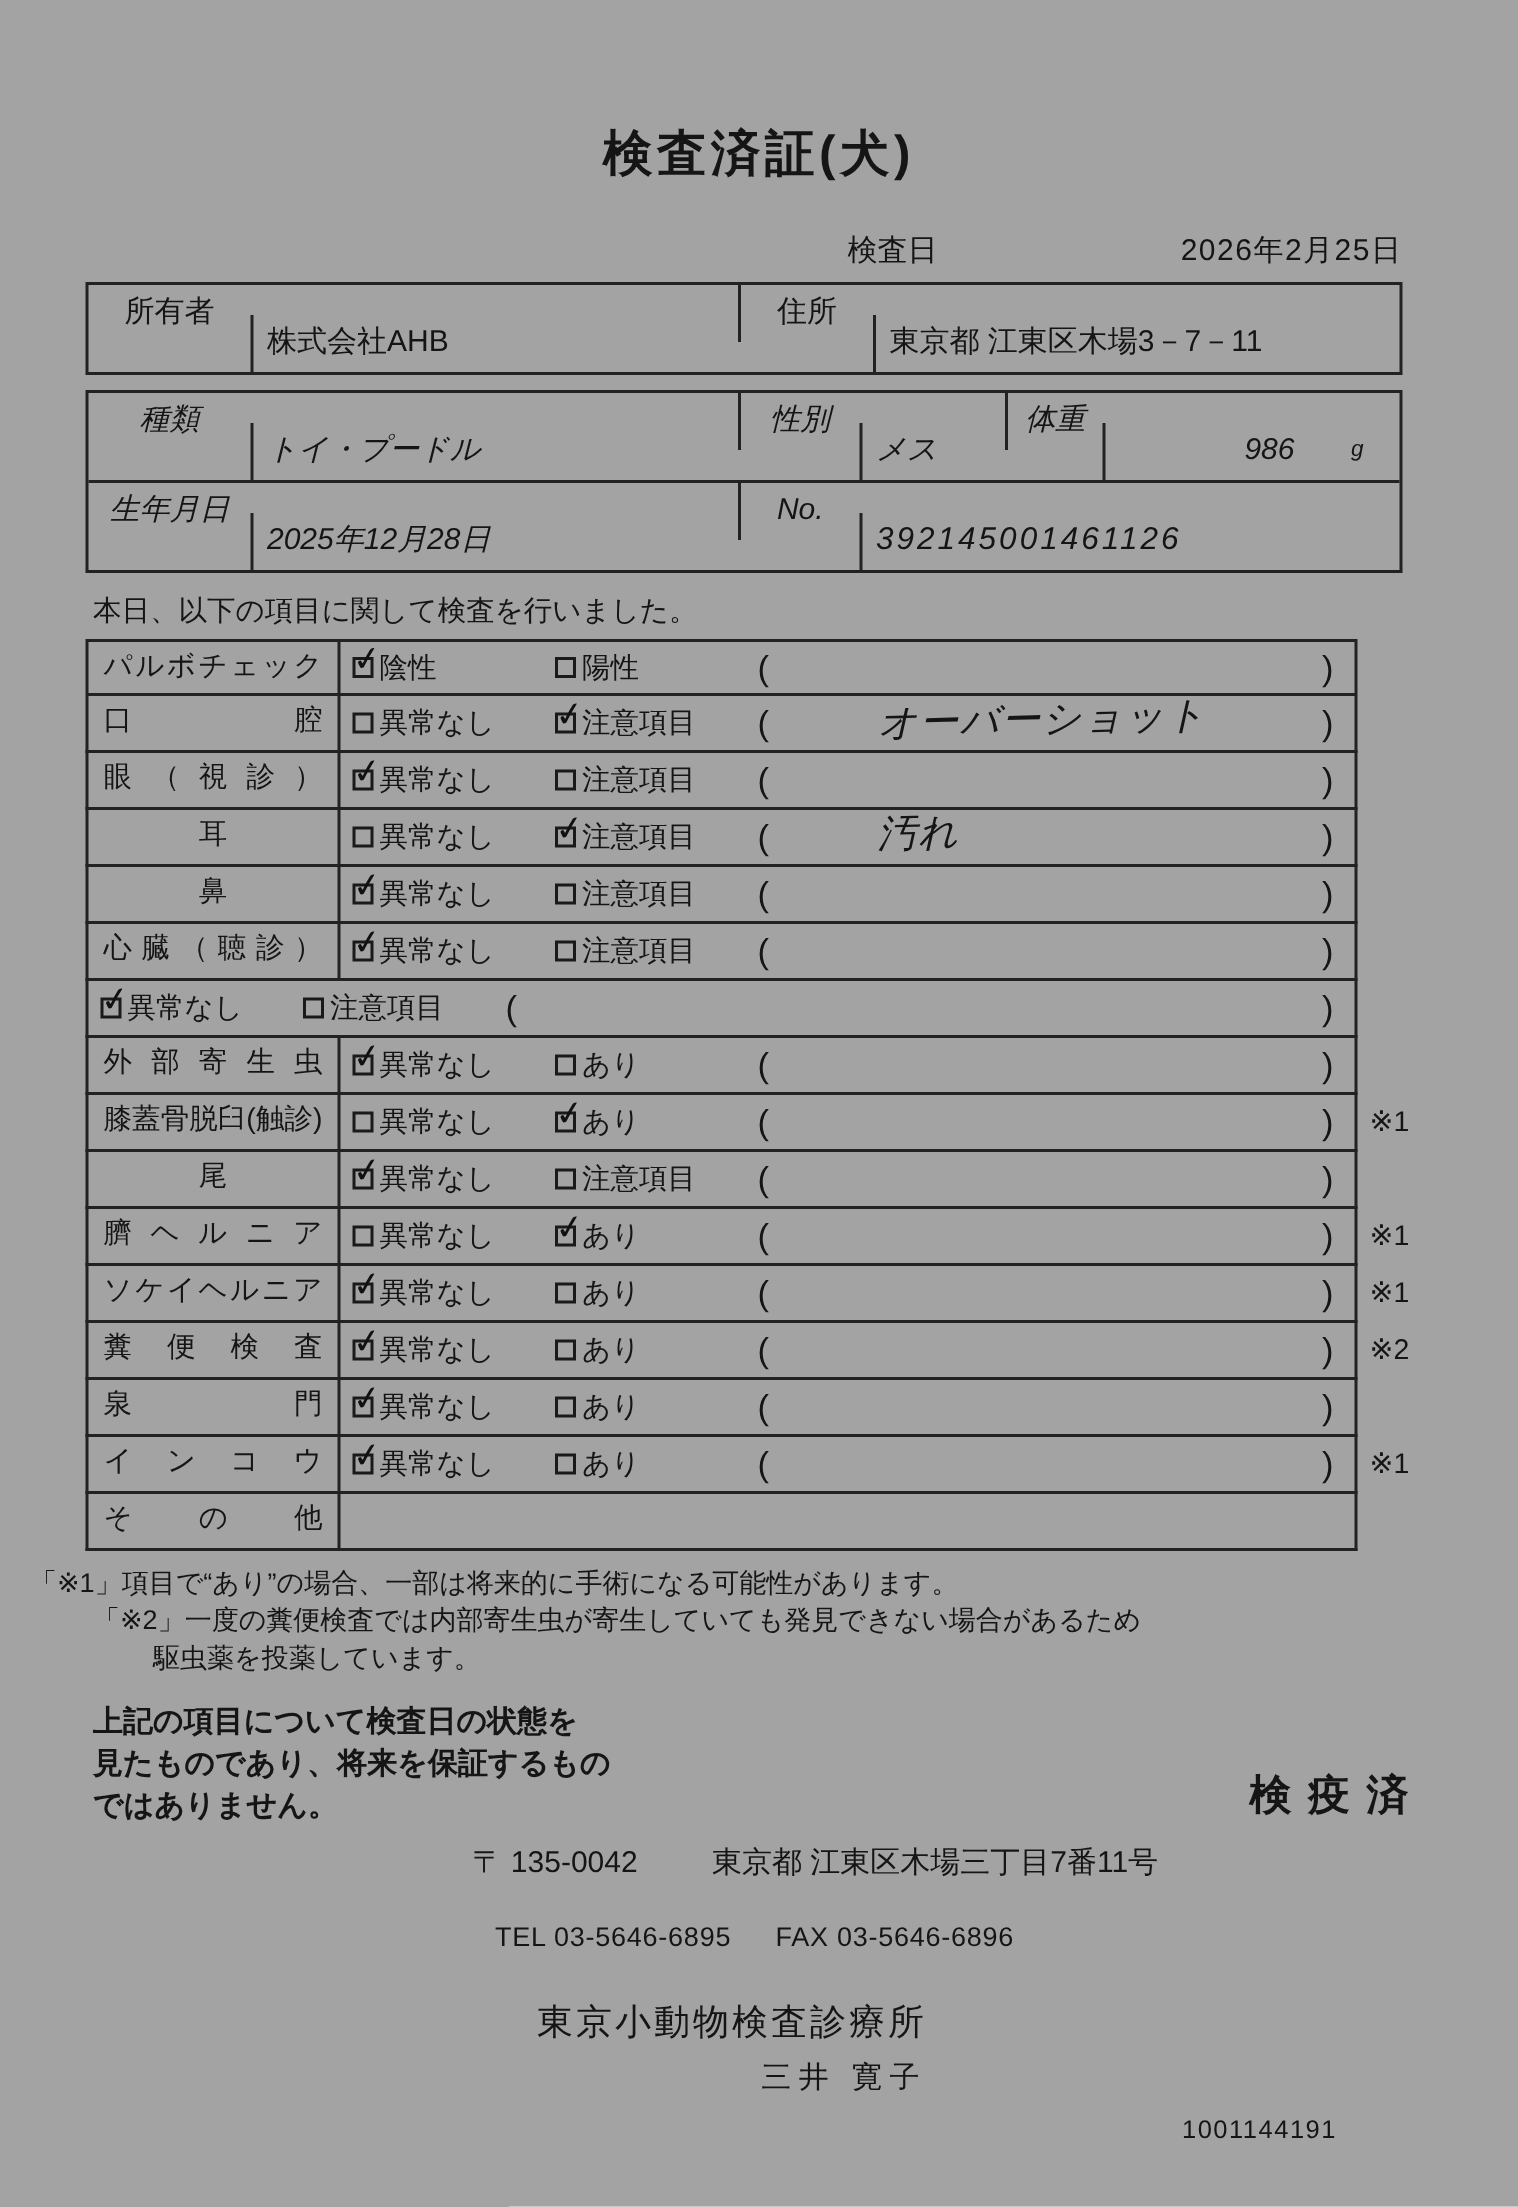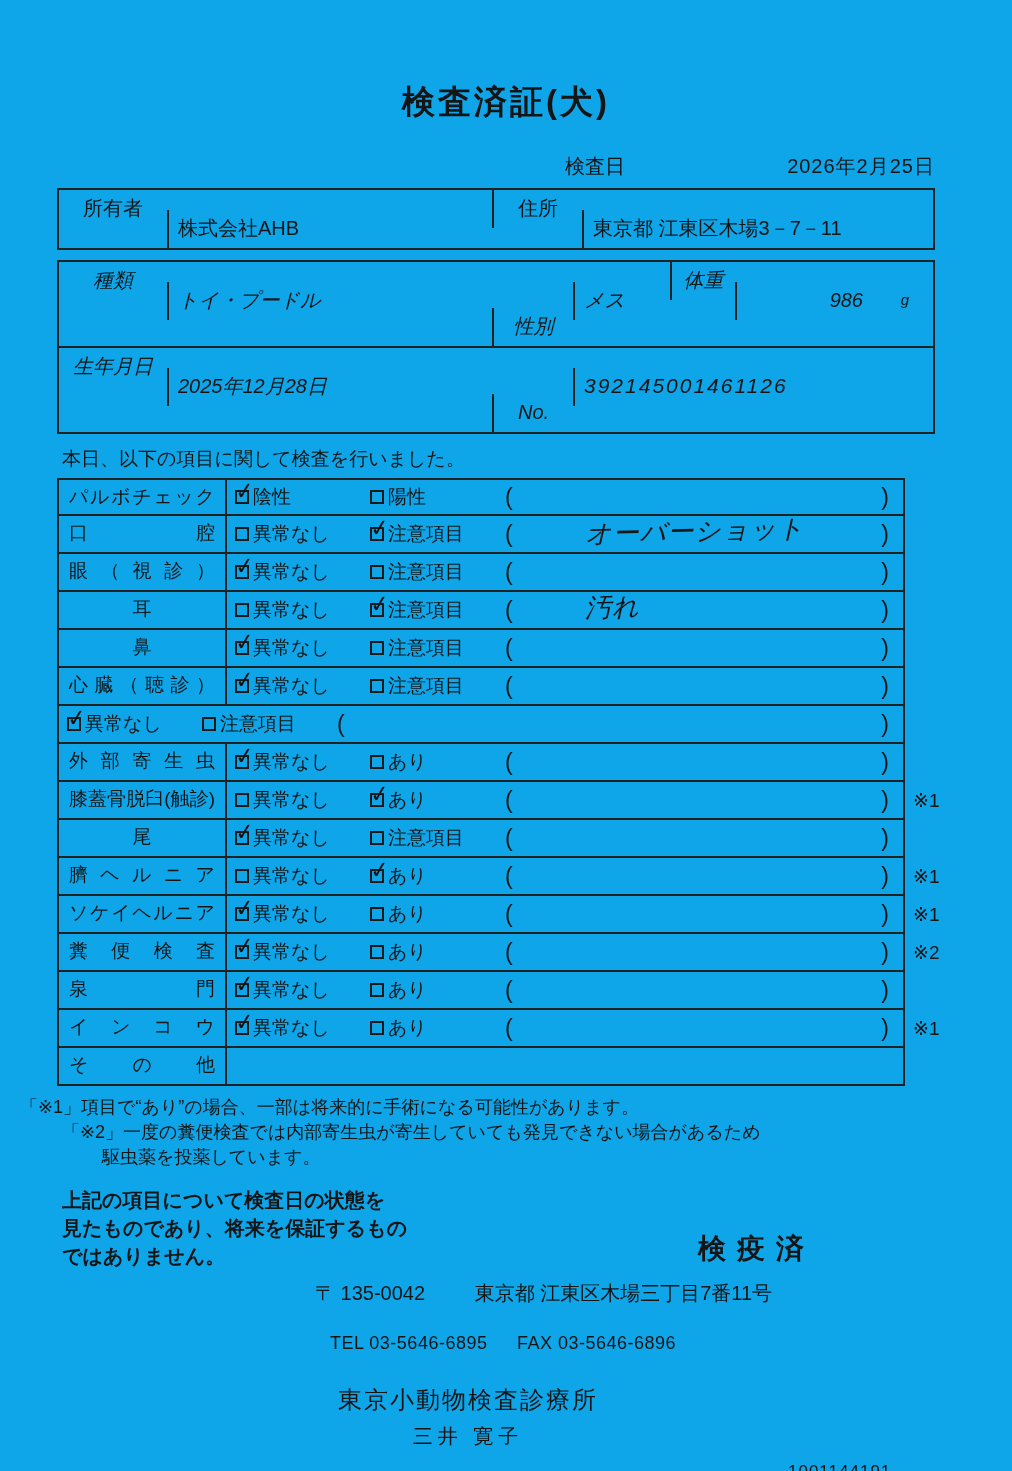--- a/index.html
+++ b/index.html
@@ -1,40 +1,40 @@
 <!DOCTYPE html>
 <html><head>
 <meta charset="utf-8">
 <style>
   * { margin:0; padding:0; box-sizing:border-box; }
   html,body { background:#e8e8e8; }
   body { font-family:"Liberation Sans","DejaVu Sans",sans-serif; color:#151515; }
   .page {
     position:relative; width:1012px; height:1471px; margin:0 auto;
-    background:#0ea5e9; overflow:hidden; padding-top:80px;
+    background:#a3a3a3; overflow:hidden; padding-top:80px;
   }
   .title {
     text-align:center; font-size:33px; font-weight:600; letter-spacing:3px;
   }
   .date-row {
     display:flex; width:878px; margin:28px 0 0 57px; font-size:20px; align-items:baseline;
   }
   .date-label { margin-left:508px; }
   .date-value { margin-left:auto; letter-spacing:1px; }
 
   
   .info-table { width:878px; margin-left:57px; border:2px solid #222; }
   .info-table.single { display:flex; }
   .trow { display:flex;font-style:italic; }
   .trow + .trow { border-top:2px solid #222; }
   .cell { height:38px; line-height:36px; font-size:20px; }
   .cell + .cell { border-left:2px solid #222; }
   .cell.label { text-align:center; }
   .cell.value { padding-left:9px; white-space:nowrap;margin-top:20px; }
-  .w108{width:108px;} .w325{width:325px;} .w93{width:81px;margin-top:46px;} .w97{width:97px;} .w90{width:90px;} .w65{width:65px;}
+  .w108{width:108px;} .w325{width:325px;} .w93{width:81px;} .w97{width:97px;} .w90{width:90px;} .w65{width:65px;}
   .flex1 { flex:1; }
   .cell.num { font-size:21px; letter-spacing:2px; }
   .cell.weight { text-align:right; padding-right:70px; position:relative; }
   .cell.weight .unit { position:absolute; right:24px; font-size:15px; }
   .mt8 { margin-top:8px; }
   .mt10 { margin-top:10px; }
 
   .intro { margin:12px 0 0 62px; font-size:19px; }
 
   
@@ -71,27 +71,27 @@
     white-space:nowrap;
   }
   .mark-cell { width:60px; padding-left:8px; font-size:19px; line-height:38px; }
 
   .fn { margin-left:62px; font-size:18px; line-height:25px; }
   .fn.first { margin-top:9px;margin-left:20px; }
   .fn.indent { margin-left:102px; }
 
   .bottom-row { display:flex; align-items:flex-end; margin:16px 0 0 62px; width:888px; }
   .disclaimer { font-size:20px; font-weight:bold; line-height:28px; }
-  .stamp { margin-left:auto; margin-right:135px; margin-bottom:2px; font-size:28px; font-weight:600; letter-spacing:11px; }
+  .stamp { margin-left:auto; margin-bottom:2px; font-size:28px; font-weight:600; letter-spacing:11px; }
 
   .addr-row { margin:10px 0 0 315px; font-size:20px; }
   .addr-row .gap { margin-left:44px; }
   .tel-row { margin:26px 0 0 330px; font-size:18px; letter-spacing:0.5px; }
   .tel-row .gap2 { margin-left:24px; }
-  .clinic-block { margin:30px 0 0 318px; width:300px; text-align:center; }
+  .clinic-block { margin:30px 0 0 318px; width:300px; text-align:right; }
   .clinic-name { font-size:24px; letter-spacing:2px; font-weight:500; }
   .vet-name { margin-top:7px; font-size:20px; letter-spacing:5px; }
   .serial { margin:12px 0 0 788px; font-size:17px; letter-spacing:1px; }
 </style>
 </head>
 <body>
 
 <div class="page">
 
   <h1 class="title">検査済証(犬)</h1>

